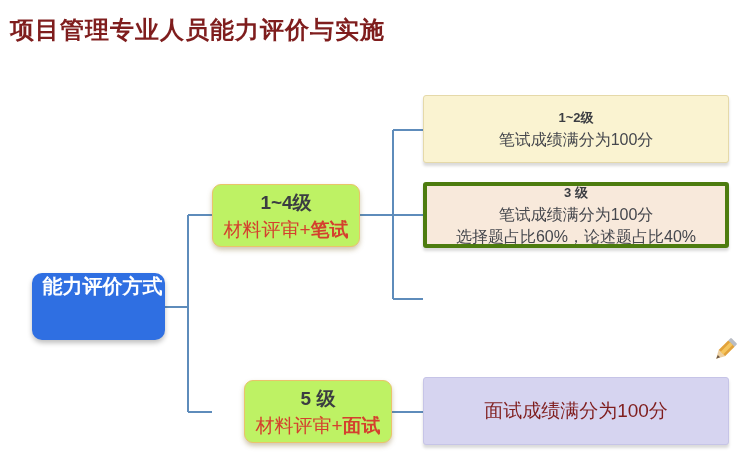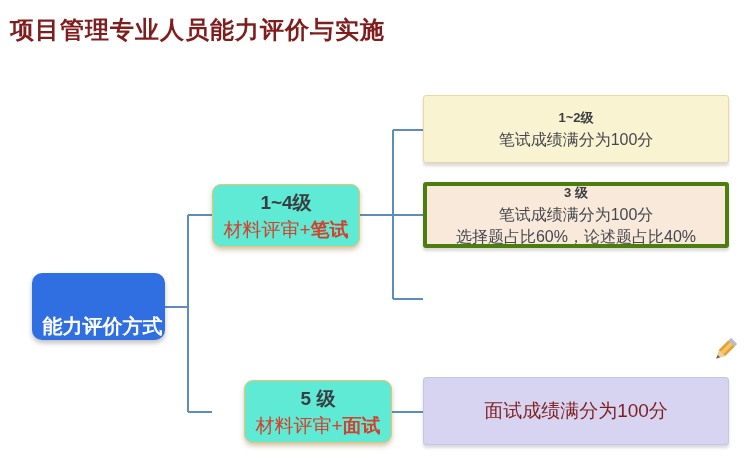--- a/index.html
+++ b/index.html
@@ -11,27 +11,27 @@
     position:absolute;left:10px;top:14px;margin:0;
     font-size:24px;font-weight:bold;color:#7f1d1d;letter-spacing:1px;
   }
   .connectors{position:absolute;left:0;top:0;width:754px;height:470px;}
   .node{
     position:absolute;box-sizing:border-box;text-align:center;
   }
   .root{
     left:32px;top:273px;width:133px;height:67px;border-radius:10px;
     background:#2f6fe2;color:#ffffff;font-size:20px;font-weight:bold;
-    display:flex;align-items:flex-end;justify-content:center;
+    display:flex;align-items:flex-start;justify-content:center;
     box-shadow:0 3px 5px rgba(0,0,0,.25);
     padding-left:8px;
   }
   .branch{
     width:148px;height:63px;left:212px;border-radius:9px;
-    background:#5eead4;border:1px solid #e9c46a;
+    background:#bef264;border:1px solid #e9c46a;
     box-shadow:0 3px 5px rgba(120,95,30,.35);
     display:flex;flex-direction:column;align-items:center;justify-content:center;
     line-height:27px;
   }
   .branch-1{top:184px;}
   .branch-2{top:380px;margin-left:32px;}
   .branch .lvl{font-size:19px;font-weight:bold;color:#3b3d42;}
   .branch .method{font-size:19px;color:#d4402e;}
   .branch .method b{font-weight:bold;}
   .leaf{

